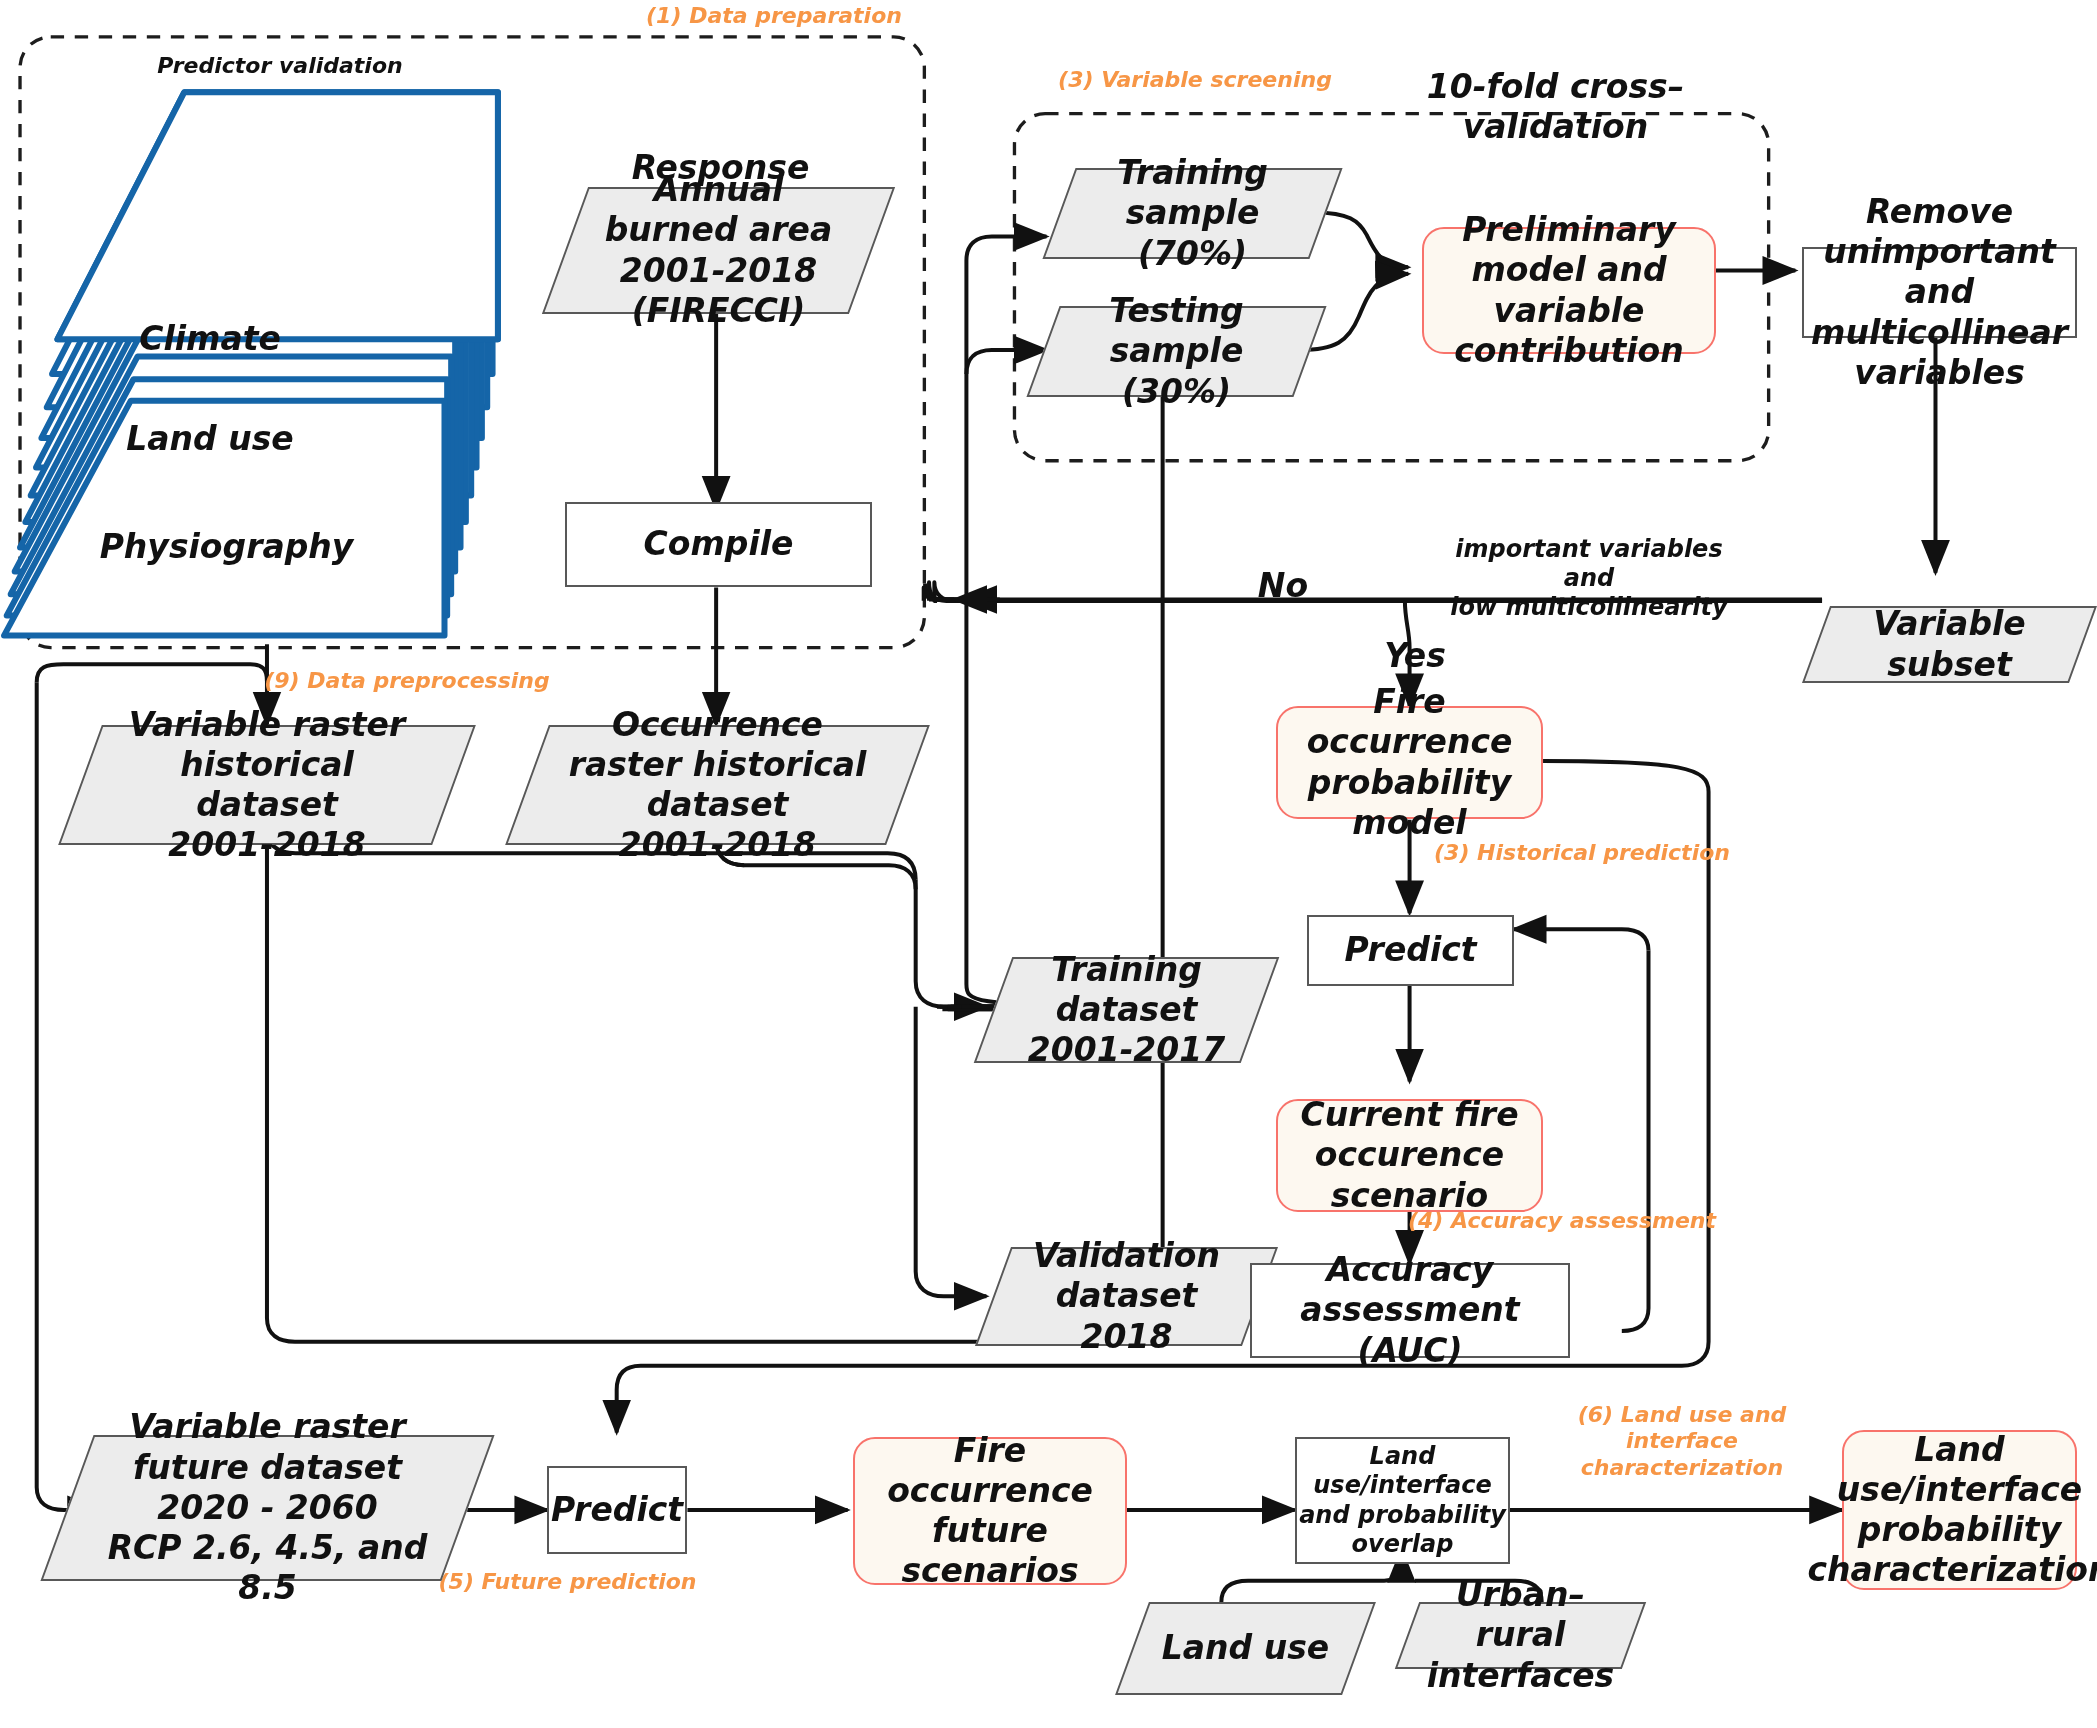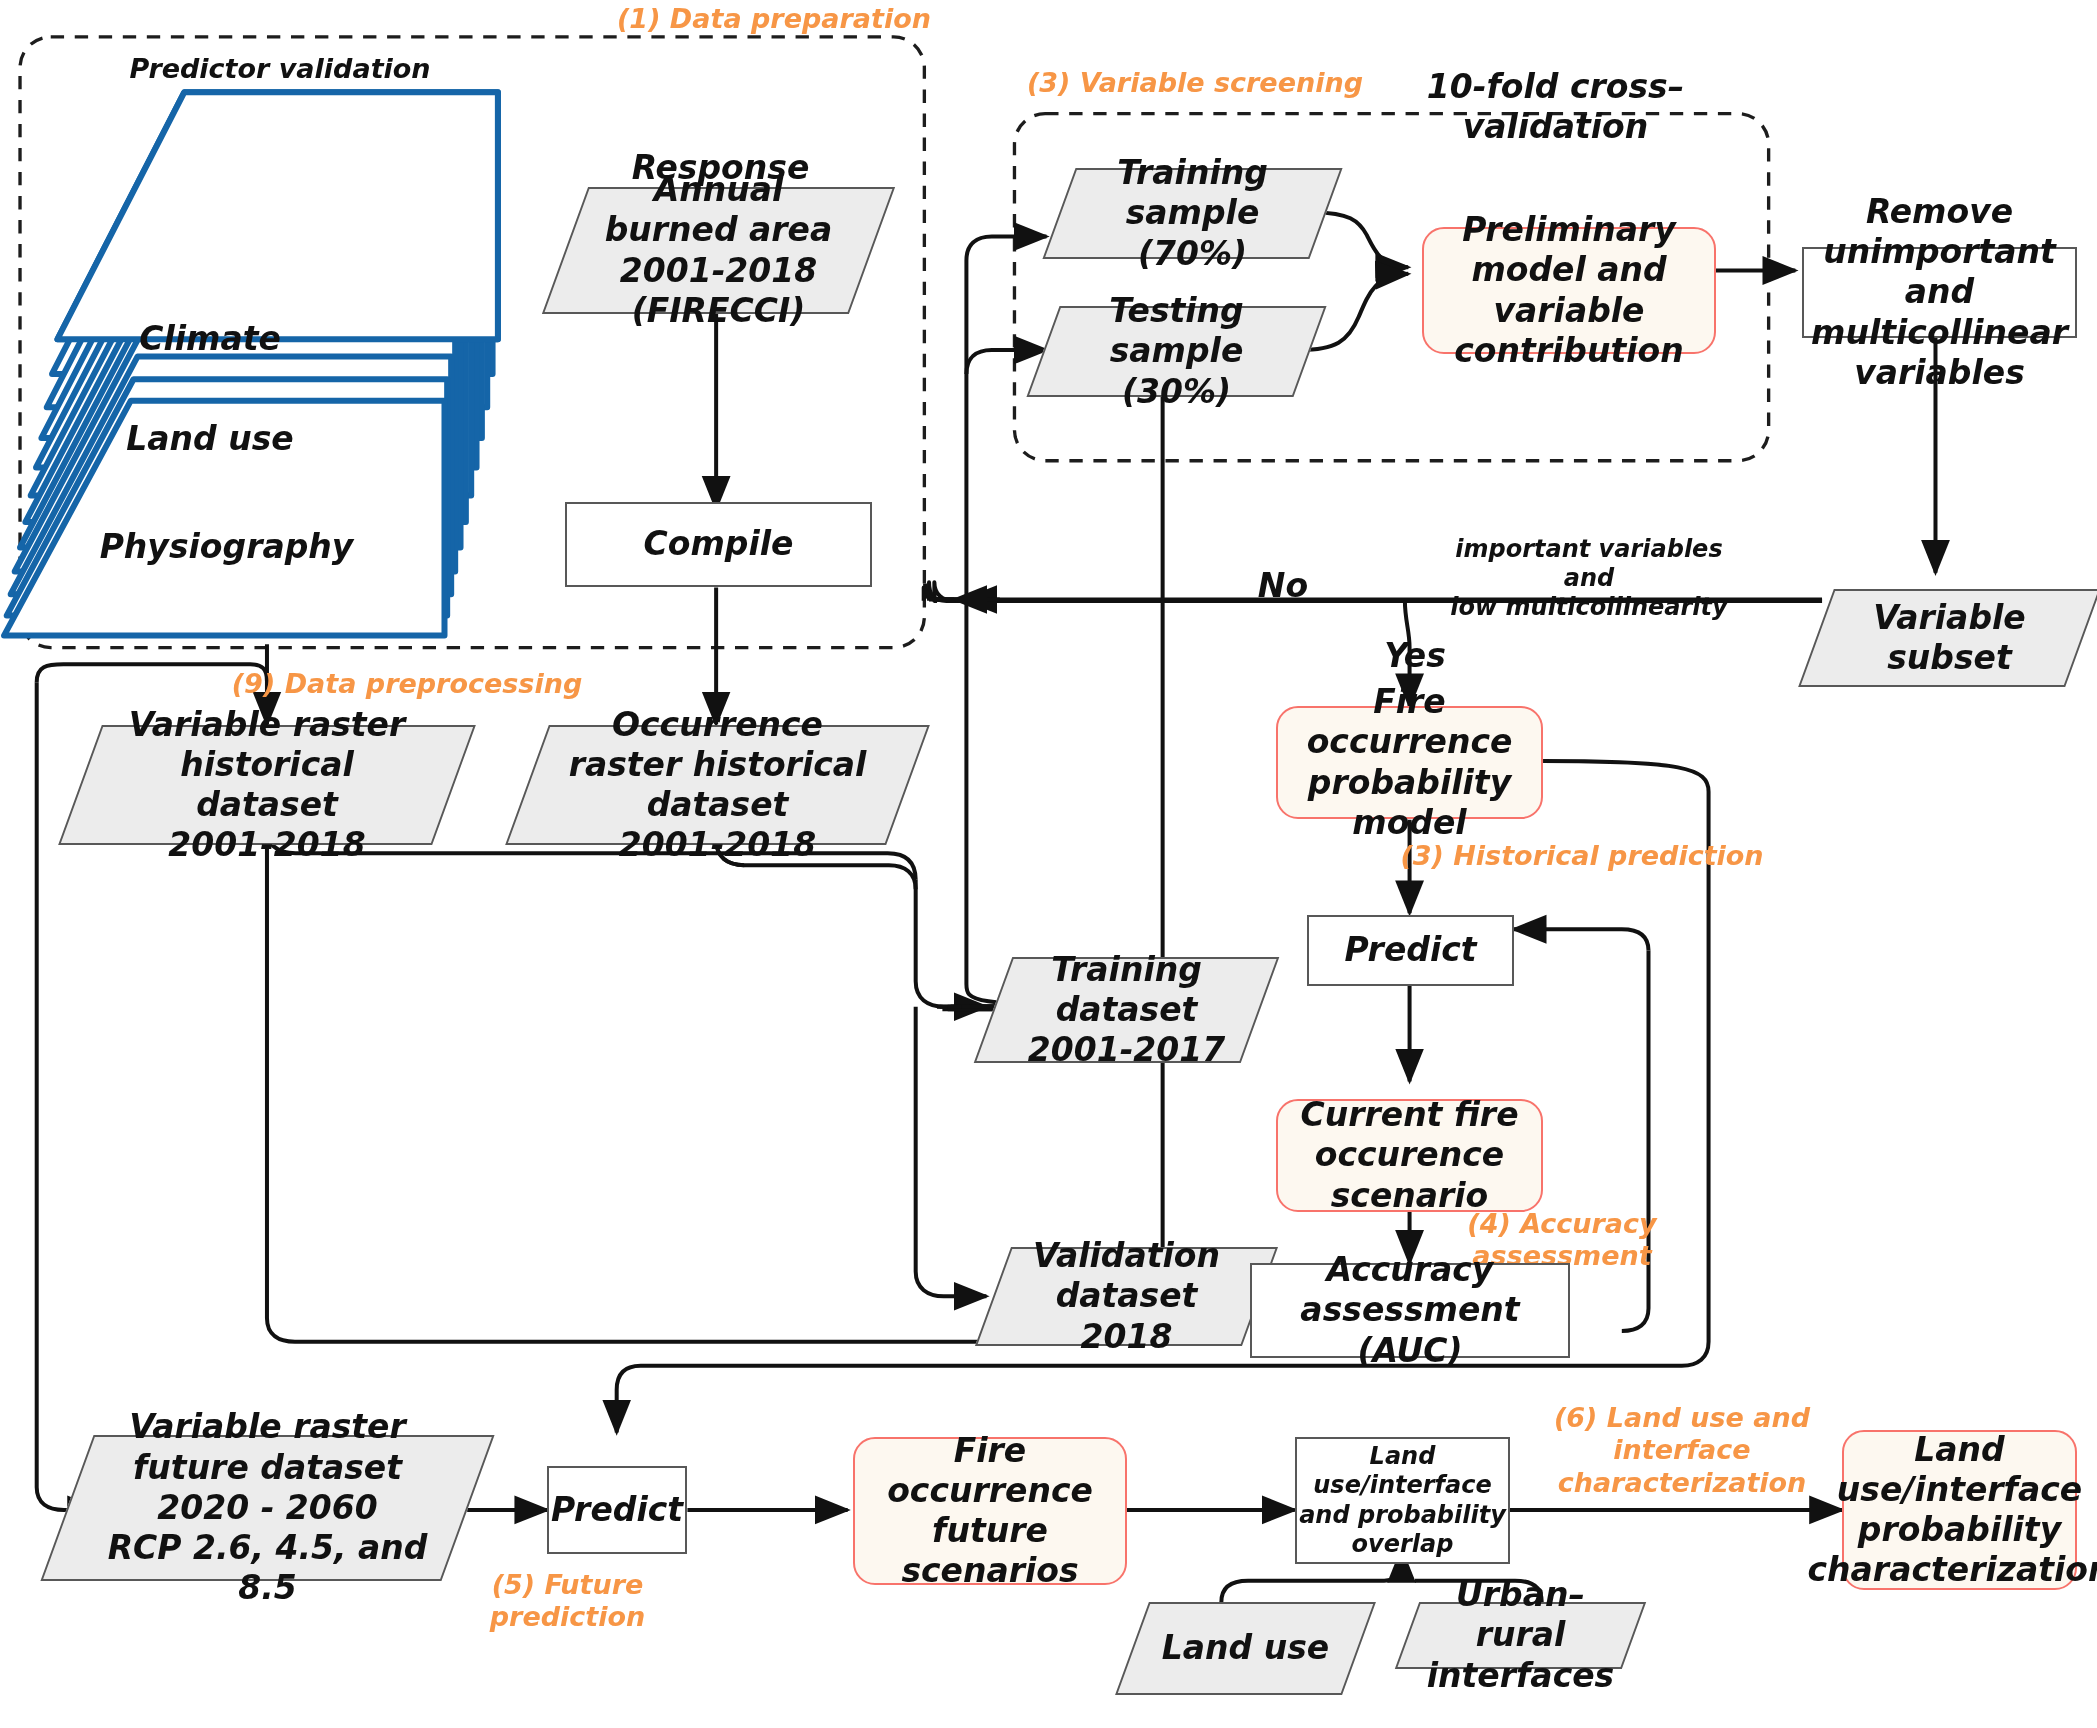--- a/index.html
+++ b/index.html
@@ -16,21 +16,21 @@
   .para{background:transparent;border:none;}
   .para .pg-bg{position:absolute;inset:0;background:#ececec;border:2px solid #585858;
       transform:skewX(-20deg);box-sizing:border-box;}
   .para .pg-txt{position:relative;z-index:2;padding:0 23px;}
   
   .cap{position:absolute;color:#f79646;font-style:italic;font-weight:bold;text-align:center;line-height:1.2;}
   
   .lbl{position:absolute;color:#111;font-style:italic;font-weight:bold;text-align:center;line-height:1.2;}
   .f36{font-size:24px;}
   .f38{font-size:33px;}
-  .f40{font-size:27px;}
+  .f40{font-size:22px;}
 </style>
 </head>
 <body>
 
 <div id="stage">
 
   <svg class="layer" viewBox="0 0 3142 2590">
     <defs>
       <marker id="ah" markerWidth="11" markerHeight="11" refX="8.2" refY="4" orient="auto" markerUnits="strokeWidth">
         <path d="M0,0.4 L9,4 L0,7.6 z" fill="#111"></path>
@@ -254,21 +254,21 @@
   <div class="node round f38" style="left:1422px;top:227px;width:294px;height:127px;">
     <span style="white-space:pre-line;">Preliminary model and
 variable contribution</span>
   </div>
 
   <div class="node rect f38" style="left:1802px;top:247px;width:275px;height:91px;">
     <span style="white-space:pre-line;">Remove unimportant and
 multicollinear variables</span>
   </div>
 
-  <div class="node para f38" style="left:1816px;top:589px;width:267px;height:98px;">
+  <div class="node para f38" style="left:1816px;top:606px;width:267px;height:77px;">
     <div class="pg-bg"></div>
     <div class="pg-txt">Variable subset</div>
   </div>
 
   <div class="node para f38" style="left:80px;top:725px;width:374px;height:120px;">
     <div class="pg-bg"></div>
     <div class="pg-txt" style="white-space:pre-line;">Variable raster historical
 dataset
 2001-2018</div>
   </div>

